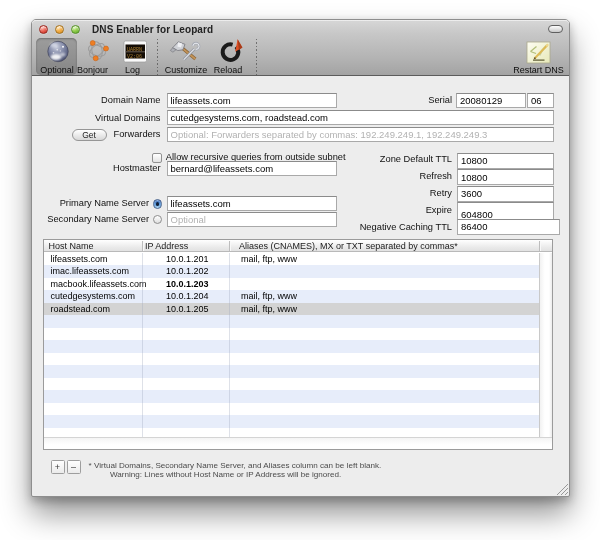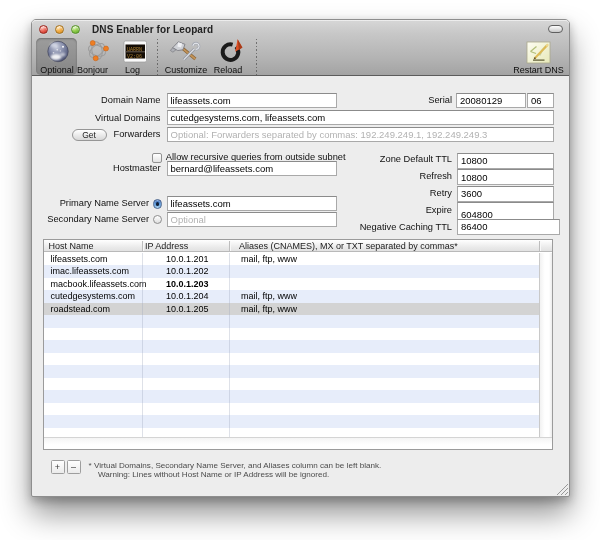--- a/index.html
+++ b/index.html
@@ -135,21 +135,21 @@
     <div class="sep" style="left:224.4px;"></div>
   </div>
 
   <div class="lbl" style="right:408.5px;top:75px;">Domain Name</div>
   <div class="inp" style="left:134.5px;top:73px;width:170px;height:15px;">lifeassets.com</div>
   <div class="lbl" style="right:117px;top:75px;">Serial</div>
   <div class="inp" style="left:424px;top:73px;width:69.5px;height:15px;">20080129</div>
   <div class="inp" style="left:495px;top:73px;width:26.5px;height:15px;">06</div>
 
   <div class="lbl" style="right:408.5px;top:92.5px;">Virtual Domains</div>
-  <div class="inp" style="left:134.5px;top:90px;width:387.5px;height:14.5px;">cutedgesystems.com, lifeassets.com</div>
+  <div class="inp" style="left:134.5px;top:90px;width:387.5px;height:14.5px;">cutedgesystems.com, roadstead.com</div>
 
   <div class="lbl" style="right:408.5px;top:108.5px;">Forwarders</div>
   <div class="abs" style="left:39.5px;top:109px;width:35px;height:11.5px;border-radius:6px;
        background:linear-gradient(#ffffff,#d7d7d7);border:1px solid #969696;
        font-size:8.5px;color:#222;text-align:center;line-height:10.5px;">Get</div>
   <div class="inp ginp" style="left:134.5px;top:106.5px;width:387.5px;height:15px;">Optional: Forwarders separated by commas: 192.249.249.1, 192.249.249.3</div>
 
   <div class="abs" style="left:120px;top:133px;width:9.5px;height:9.5px;background:linear-gradient(#ffffff,#e3e3e3);border:1px solid #919191;border-radius:2px;"></div>
   <div class="lbl" style="left:133.8px;top:131.9px;text-align:left;">Allow recursive queries from outside subnet</div>
   <div class="lbl" style="right:408.5px;top:142.5px;">Hostmaster</div>
@@ -204,21 +204,21 @@
       <div class="htxt" style="left:195px;">Aliases (CNAMES), MX or TXT separated by commas*</div>
       <div class="hsep" style="left:97.6px;"></div>
       <div class="hsep" style="left:185.4px;"></div>
       <div class="hsep" style="left:494.8px;"></div>
     </div>
   </div>
 
   <div class="pmbtn" style="left:18.5px;top:439.5px;">+</div>
   <div class="pmbtn" style="left:34.5px;top:439.5px;">–</div>
   <div class="note" style="left:56.5px;top:440.7px;">* Virtual Domains, Secondary Name Server, and Aliases column can be left blank.</div>
-  <div class="note" style="left:66px;top:449.7px;">Warning: Lines without Host Name or IP Address will be ignored.</div>
+  <div class="note" style="left:78px;top:449.7px;">Warning: Lines without Host Name or IP Address will be ignored.</div>
   <svg class="abs" style="right:1px;bottom:1px;" width="13" height="13" viewBox="0 0 13 13">
     <g stroke="#989898" stroke-width="1">
       <line x1="2" y1="13" x2="13" y2="2"></line>
         <line x1="6" y1="13" x2="13" y2="6"></line>
         <line x1="10" y1="13" x2="13" y2="10"></line>
     </g>
     <g stroke="#ececec" stroke-width="1">
       <line x1="3" y1="13" x2="13" y2="3"></line>
         <line x1="7" y1="13" x2="13" y2="7"></line>
         <line x1="11" y1="13" x2="13" y2="11"></line>

